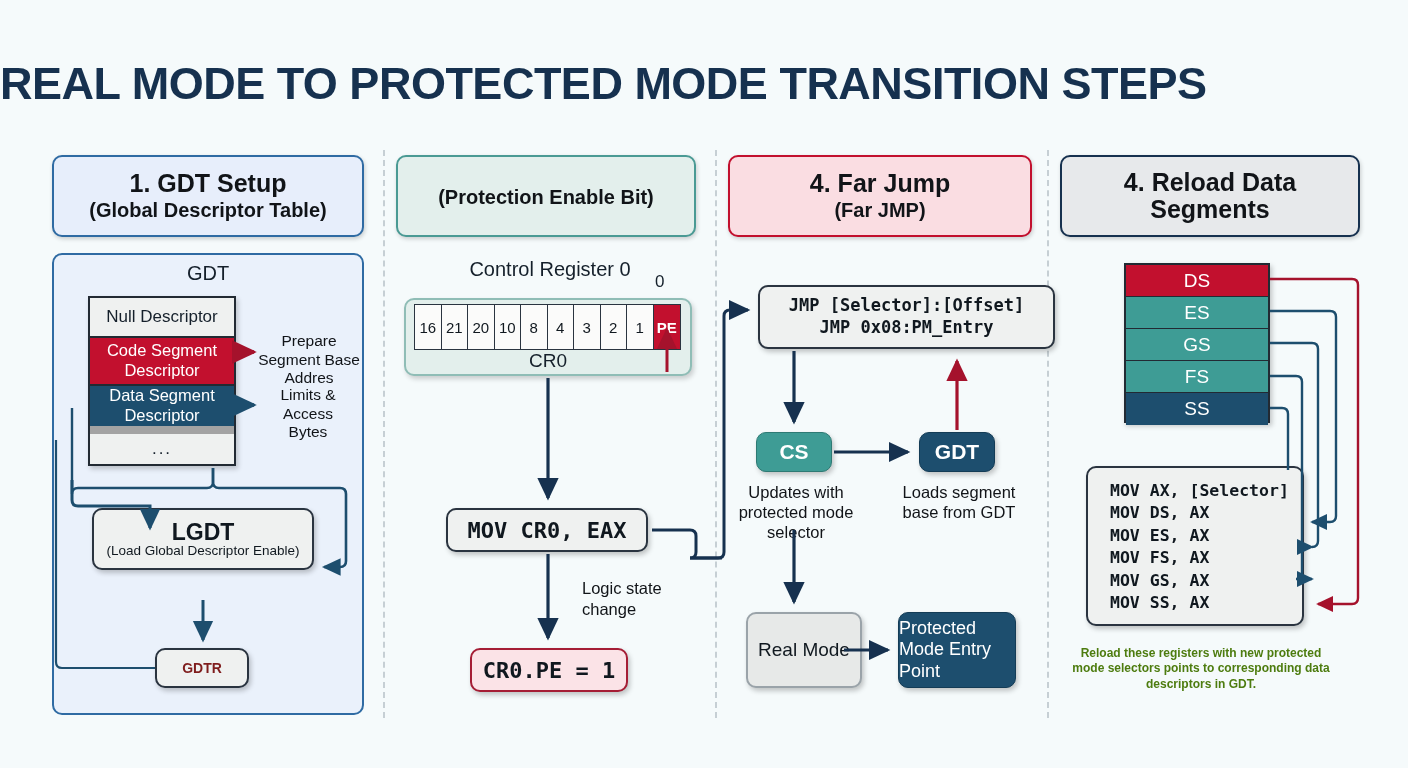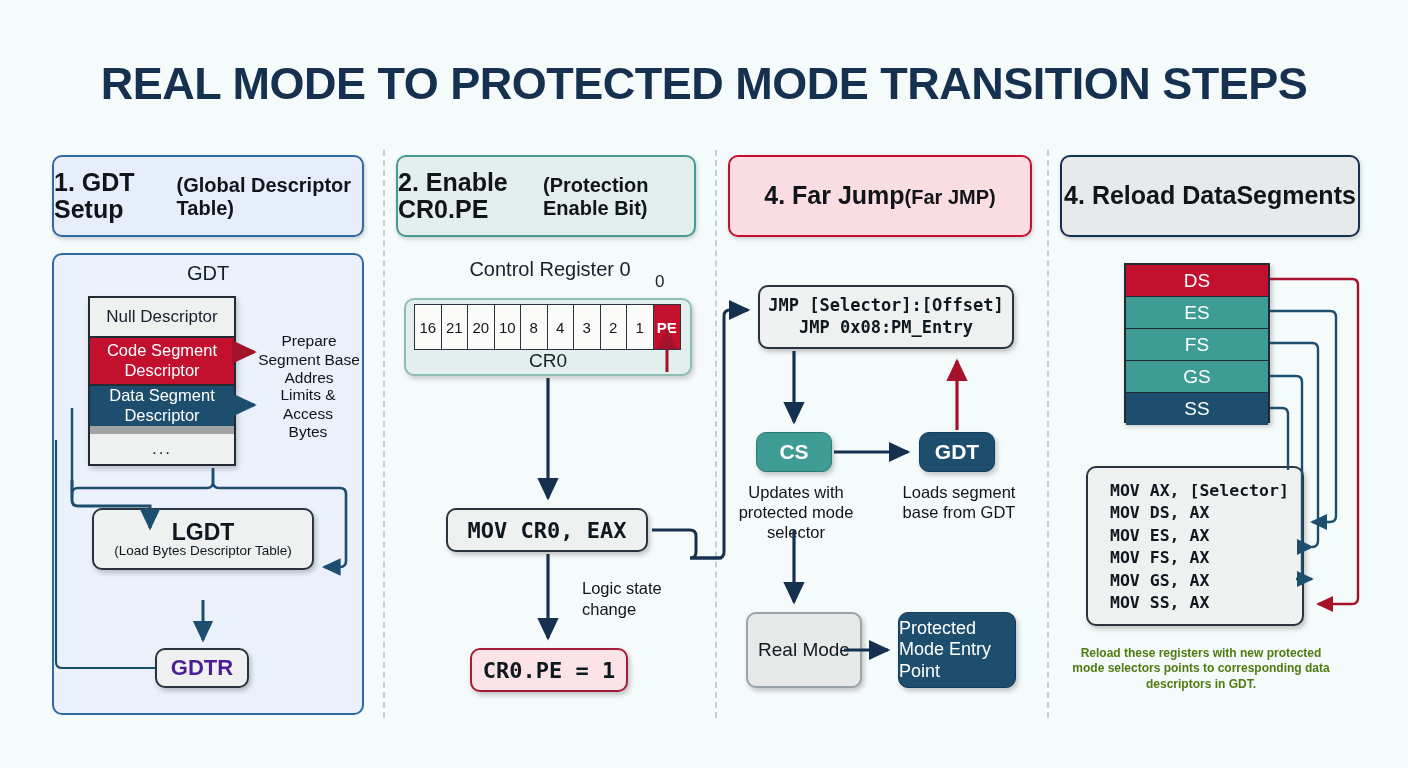--- a/index.html
+++ b/index.html
@@ -8,36 +8,35 @@
     background:#f5fafb;
     font-family:"Liberation Sans", sans-serif;
     overflow:hidden;
     position:relative;
   }
   #root{position:absolute;left:0;top:0;width:1408px;height:768px;}
 
   
   .title{
     position:absolute;left:0;top:58px;width:1408px;
-    text-align:center;
     font-size:45px;font-weight:bold;letter-spacing:-0.5px;
     color:#16314f;
     font-family:"Liberation Sans", sans-serif;
   }
 
   
   .divider{
     position:absolute;top:150px;width:0;height:568px;
     border-left:2px dashed #c6cfd4;
   }
 
   
   .chip{
     position:absolute;border-radius:10px;
-    display:flex;align-items:center;justify-content:center;
+    display:flex;flex-direction:column;align-items:center;justify-content:center;
     box-shadow:1px 2px 4px rgba(0,0,0,.18);
     box-sizing:border-box;
   }
   .chip .l1{font-size:25px;font-weight:bold;color:#111418;line-height:1.1;}
   .chip .l2{font-size:20px;font-weight:bold;color:#111418;line-height:1.15;margin-top:2px;}
 
   
   .panel1{
     position:absolute;left:52px;top:253px;width:312px;height:462px;
     background:#eaf1fb;border:2px solid #2f6ba3;border-radius:10px;box-sizing:border-box;
@@ -61,21 +60,21 @@
 
   .roundbox{
     position:absolute;border-radius:10px;box-sizing:border-box;
     display:flex;flex-direction:column;align-items:center;justify-content:center;
     box-shadow:2px 3px 5px rgba(0,0,0,.22);
   }
   .lgdt{left:92px;top:508px;width:222px;height:62px;background:#eff1f0;border:2px solid #2a3440;}
   .lgdt .t1{font-size:23px;font-weight:bold;color:#10181f;line-height:1.05;}
   .lgdt .t2{font-size:13.5px;color:#10181f;line-height:1.1;}
   .gdtr{left:155px;top:648px;width:94px;height:40px;background:#eff1f0;border:2px solid #2a3440;}
-  .gdtr .t1{font-size:22px;font-weight:bold;color:#4c1d95;}
+  .gdtr .t1{font-size:14px;font-weight:bold;color:#7f1d1d;}
 
   
   .cr0label{position:absolute;left:400px;top:258px;width:300px;text-align:center;
     font-size:20px;color:#15202b;}
   .cr0zero{position:absolute;left:655px;top:272px;font-size:17px;color:#15202b;}
   .cr0panel{
     position:absolute;left:404px;top:298px;width:288px;height:78px;
     background:#e3efec;border:2px solid #8fbdb6;border-radius:10px;box-sizing:border-box;
     box-shadow:2px 3px 5px rgba(0,0,0,.18);
   }
@@ -89,21 +88,21 @@
     font-size:19px;color:#15202b;}
 
   .movcr0{left:446px;top:508px;width:202px;height:44px;background:#eff1f0;border:2px solid #2a3440;}
   .movcr0 .t1{font-size:22px;font-family:"DejaVu Sans Mono", monospace;font-weight:bold;color:#10181f;}
   .crpe{left:470px;top:648px;width:158px;height:44px;background:#fbe3e7;border:2px solid #a51d35;}
   .crpe .t1{font-size:22px;font-family:"DejaVu Sans Mono", monospace;font-weight:bold;color:#10181f;}
 
   .edge-label{position:absolute;font-size:16.5px;color:#111418;line-height:1.25;}
 
   
-  .jmpbox{left:758px;top:285px;width:256px;height:64px;background:#eff1f0;border:2px solid #2a3440;}
+  .jmpbox{left:758px;top:285px;width:297px;height:64px;background:#eff1f0;border:2px solid #2a3440;}
   .jmpbox .t1,.jmpbox .t2{font-family:"DejaVu Sans Mono", monospace;font-size:17px;font-weight:bold;color:#10181f;line-height:1.28;}
   .csbox{left:756px;top:432px;width:76px;height:40px;background:#3e9c95;border:1px solid #2e7a74;}
   .csbox .t1{font-size:21px;font-weight:bold;color:#fff;}
   .gdtbox{left:919px;top:432px;width:76px;height:40px;background:#1d4e6e;border:1px solid #143c56;}
   .gdtbox .t1{font-size:21px;font-weight:bold;color:#fff;}
   .realmode{left:746px;top:612px;width:116px;height:76px;background:#e7e9e8;border:2px solid #9aa3a9;}
   .realmode .t1{font-size:19px;color:#10181f;line-height:1.2;}
   .pmentry{left:898px;top:612px;width:118px;height:76px;background:#1d4e6e;border:1px solid #143c56;}
   .pmentry .t1{font-size:18px;color:#fff;font-weight:normal;line-height:1.2;}
   .cap{position:absolute;text-align:center;font-size:16.5px;color:#111418;line-height:1.22;}
@@ -137,21 +136,20 @@
   <div class="divider" style="left:383px;"></div>
   <div class="divider" style="left:715px;"></div>
   <div class="divider" style="left:1047px;"></div>
 
   <div class="chip" style="left:52px;top:155px;width:312px;height:82px;background:#e7eefb;border:2.5px solid #2f6ba3;">
     <div class="l1">1. GDT Setup</div>
     <div class="l2">(Global Descriptor Table)</div>
   </div>
 
   <div class="chip" style="left:396px;top:155px;width:300px;height:82px;background:#e3efec;border:2.5px solid #4a9a94;">
-    <div class="l1">2. Enable CR0.PE</div>
     <div class="l2">(Protection Enable Bit)</div>
   </div>
 
   <div class="chip" style="left:728px;top:155px;width:304px;height:82px;background:#fadde2;border:2.5px solid #c2102e;">
     <div class="l1">4. Far Jump</div>
     <div class="l2">(Far JMP)</div>
   </div>
 
   <div class="chip" style="left:1060px;top:155px;width:300px;height:82px;background:#e7e9eb;border:2.5px solid #16314f;">
     <div class="l1">4. Reload Data</div>
@@ -166,21 +164,21 @@
     <div class="gdt-row r1">Code Segment Descriptor</div>
     <div class="gdt-row r2">Data Segment Descriptor</div>
     <div class="gdt-row r3">...</div>
   </div>
 
   <div class="side-note" style="left:256px;top:332px;width:106px;">Prepare Segment Base Addres</div>
   <div class="side-note" style="left:262px;top:386px;width:92px;">Limits &amp; Access Bytes</div>
 
   <div class="roundbox lgdt">
     <div class="t1">LGDT</div>
-    <div class="t2">(Load Bytes Descriptor Table)</div>
+    <div class="t2">(Load Global Descriptor Enable)</div>
   </div>
 
   <div class="roundbox gdtr">
     <div class="t1">GDTR</div>
   </div>
 
   <div class="cr0label">Control Register 0</div>
   <div class="cr0zero">0</div>
   <div class="cr0panel"></div>
   <div class="bitstrip">
@@ -226,22 +224,22 @@
   <div class="roundbox realmode">
     <div class="t1">Real Mode</div>
   </div>
   <div class="roundbox pmentry">
     <div class="t1">Protected Mode Entry Point</div>
   </div>
 
   <div class="segstack">
     <div class="segrow" style="background:#c2102e;">DS</div>
     <div class="segrow" style="background:#3e9c95;">ES</div>
+    <div class="segrow" style="background:#3e9c95;">GS</div>
     <div class="segrow" style="background:#3e9c95;">FS</div>
-    <div class="segrow" style="background:#3e9c95;">GS</div>
     <div class="segrow" style="background:#1d4e6e;">SS</div>
   </div>
 
   <div class="codebox">
     <div>MOV AX, [Selector]</div>
     <div>MOV DS, AX</div>
     <div>MOV ES, AX</div>
     <div>MOV FS, AX</div>
     <div>MOV GS, AX</div>
     <div>MOV SS, AX</div>

